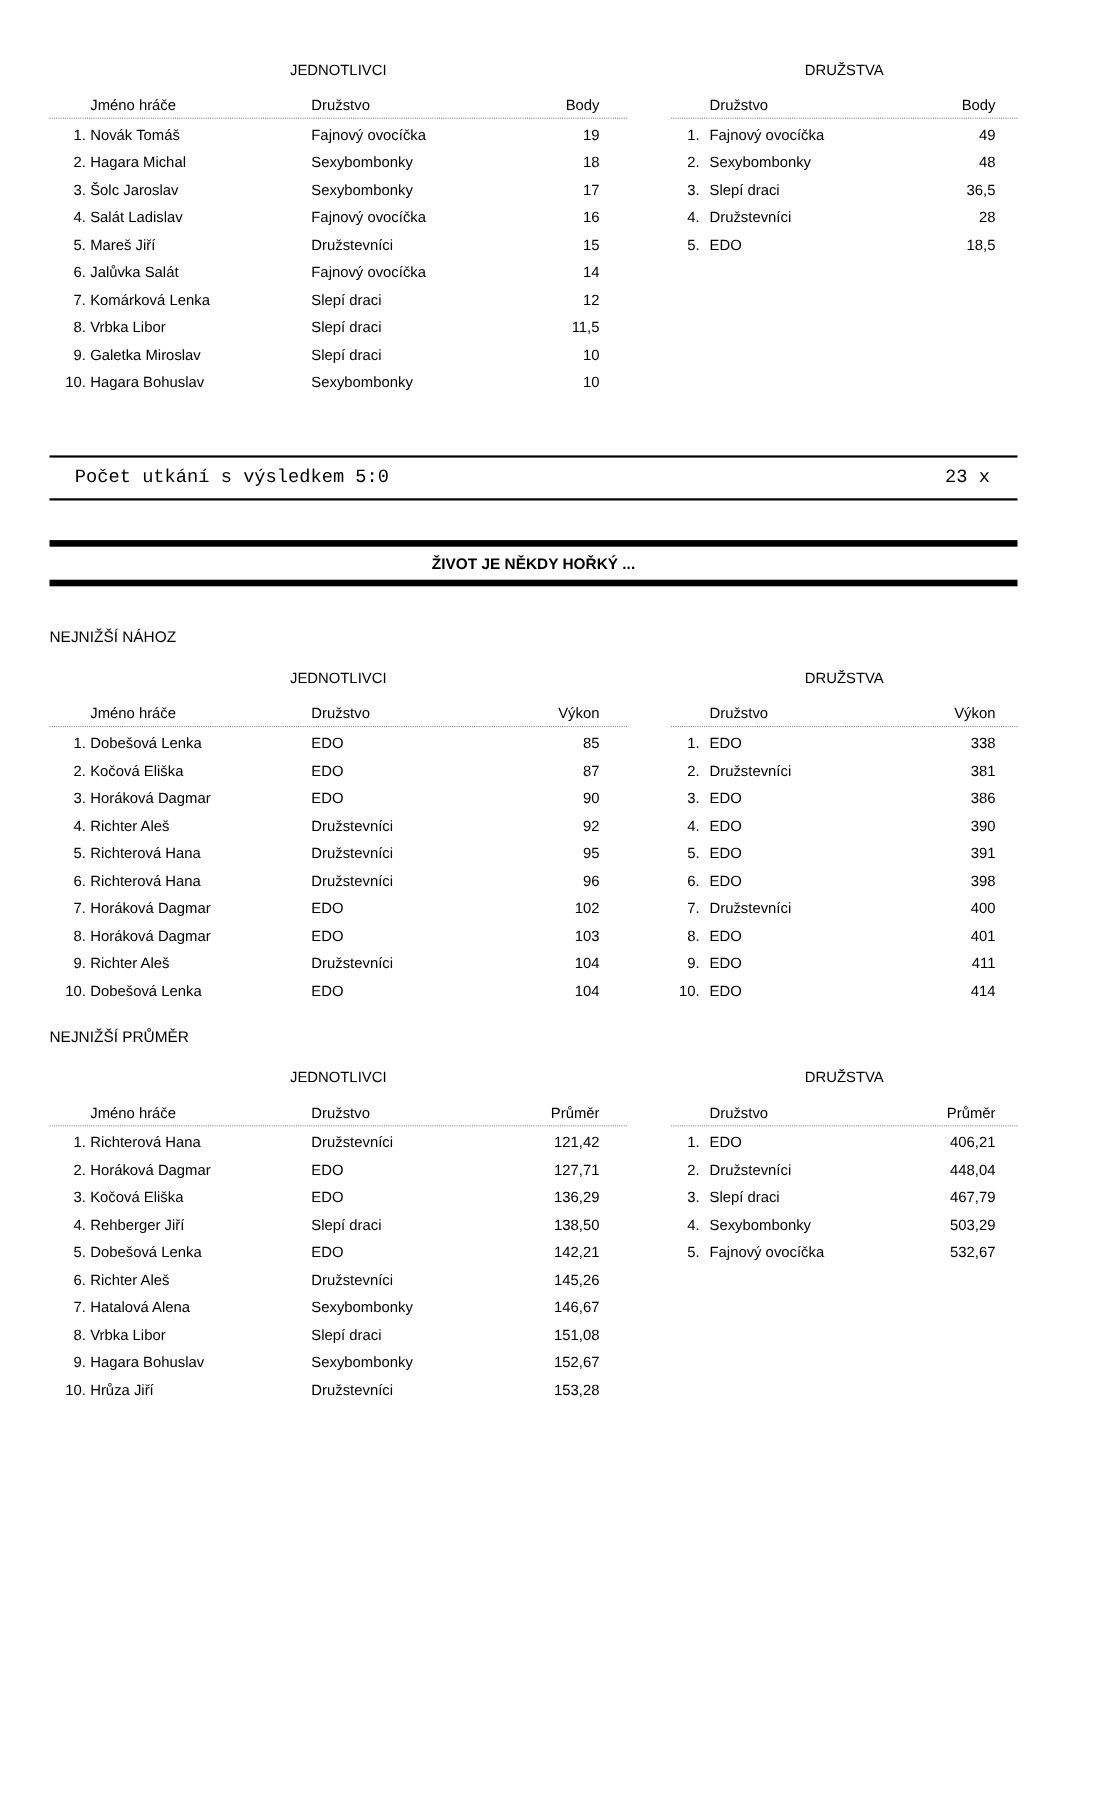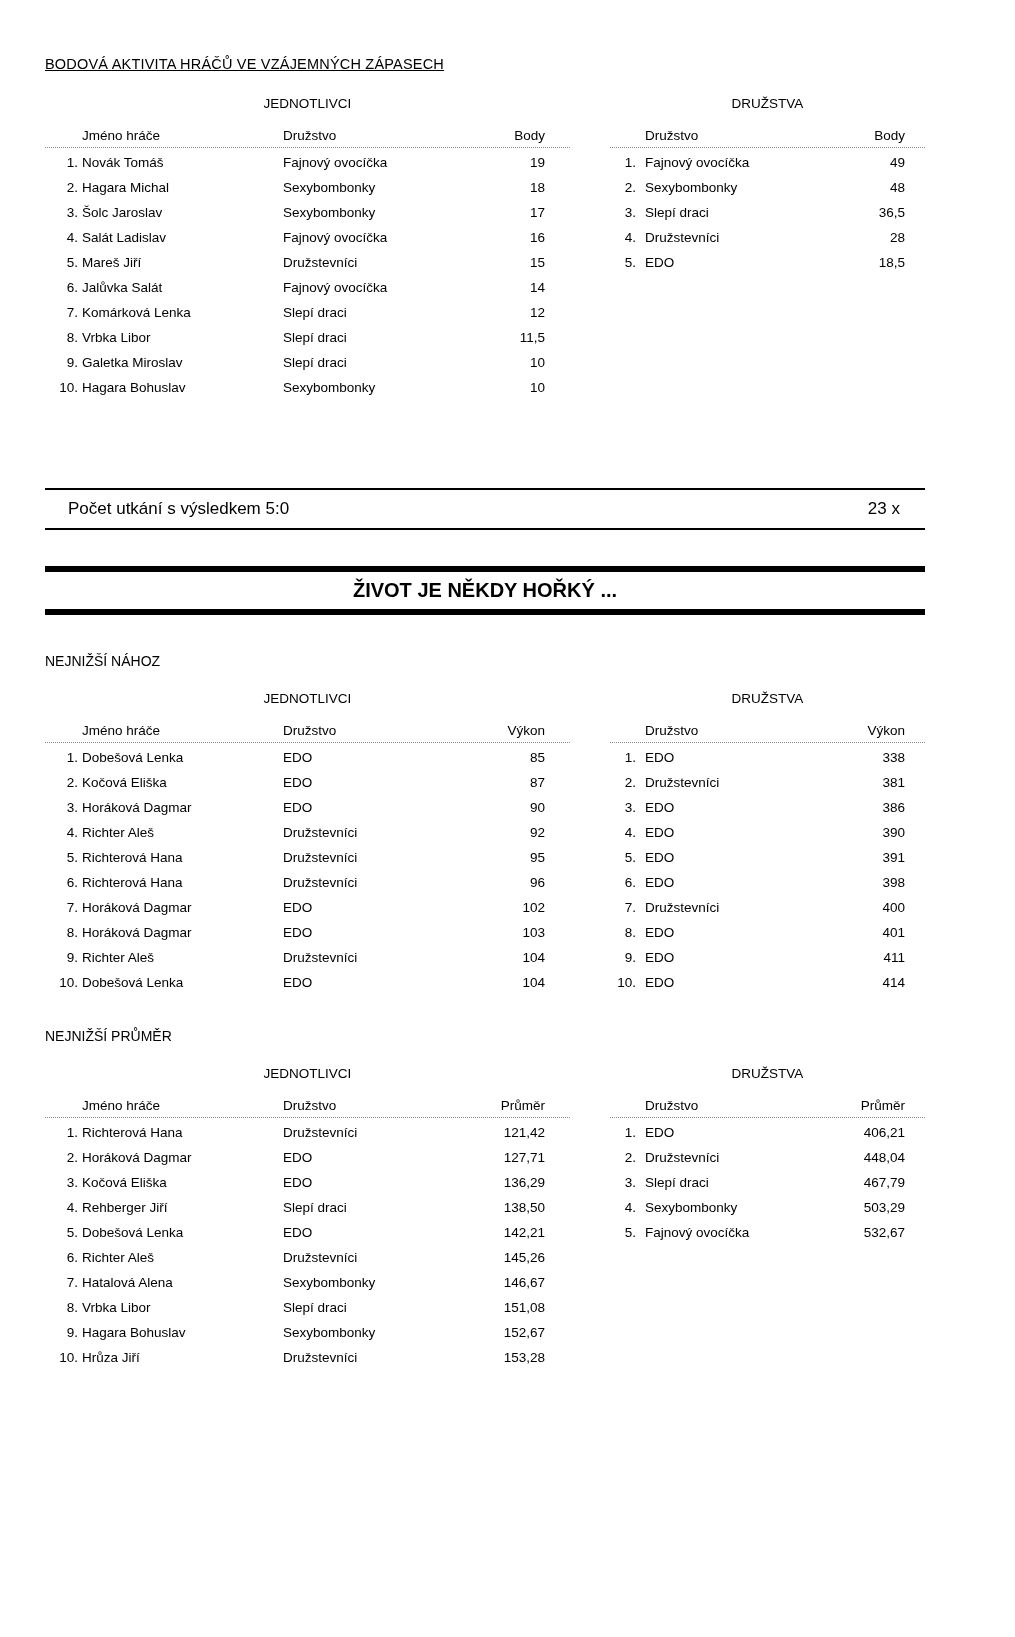--- a/index.html
+++ b/index.html
@@ -28,45 +28,44 @@
   .thead { padding-bottom:4px; border-bottom:1px dotted #8a8a8a; align-items:end; }
   .tbody { grid-auto-rows:25px; align-items:center; padding-top:2px; }
   .col-num { text-align:right; padding-right:4px; white-space:nowrap; }
   .col-name, .col-team { text-align:left; white-space:nowrap; }
   .tgrid .col-name { padding-left:5px; }
   .th-c { }
   .col-val { text-align:right; white-space:nowrap; }
   .player .col-val { padding-right:25px; }
   .team .col-val { padding-right:20px; }
 
-  .banners { margin-top:88px; }
+  .banners { margin-top:54px;font-family:Liberation Mono, monospace; }
   .banner {
     display:flex; justify-content:space-between; align-items:center;
     border-top:2px solid #000; border-bottom:2px solid #000;
     padding:9px 25px 9px 23px; margin-bottom:25px;
     font-size:17px;
   }
   .banner:last-child { margin-bottom:0; }
 
   .divider { margin-top:36px; }
   .divider .bar { height:6px; background:#000; }
-  .divider-title { text-align:center; font-weight:700; font-size:20px; padding:7px 0; }
+  .divider-title { text-align:center; font-weight:700; font-size:14px; padding:7px 0; }
 
   .sub-title {
     font-size:14px; font-weight:400; 
     margin:38px 0 22px 0;
   }
-  .section-gap { margin-top:33px; }
+  .section-gap { margin-top:21px; }
 </style>
 </head>
 <body>
 
 <div class="page">
 
-  <h1 class="doc-title">BODOVÁ AKTIVITA HRÁČŮ VE VZÁJEMNÝCH ZÁPASECH</h1>
 
   <div class="two-col">
     <div class="col-left">
       <div class="tbl-heading">JEDNOTLIVCI</div>
       <div class="table player">
         <div class="thead pgrid">
           <span class="col-num"></span>
           <span class="col-name th-c">Jméno hráče</span>
           <span class="col-team th-c">Družstvo</span>
           <span class="col-val">Body</span>

